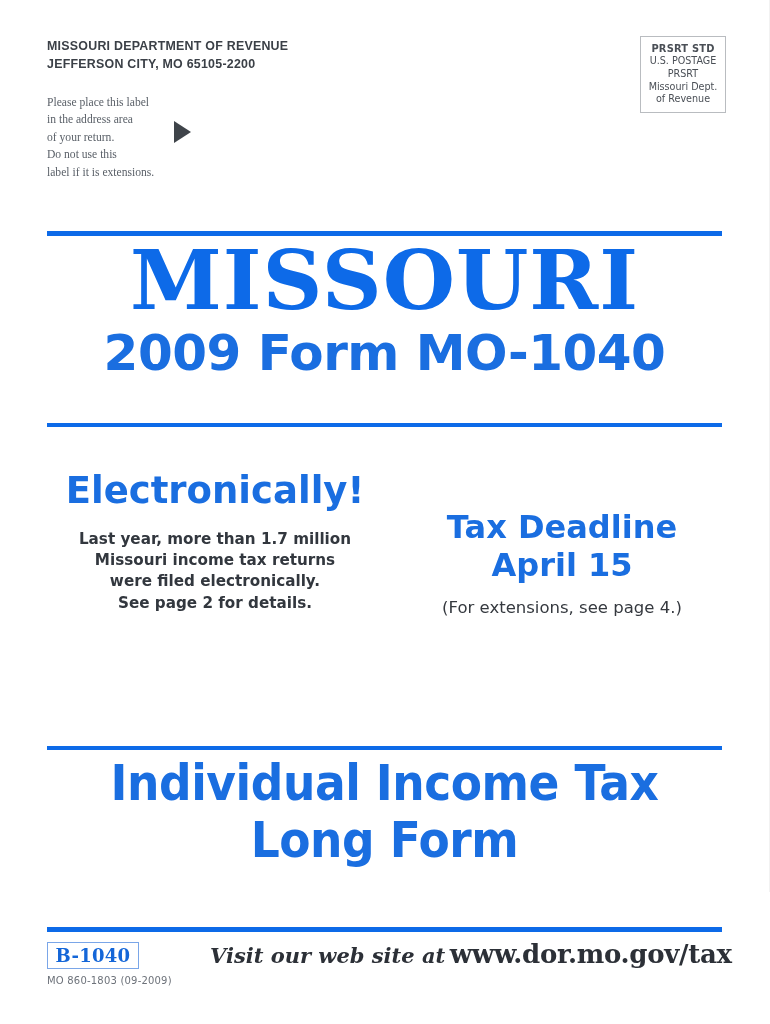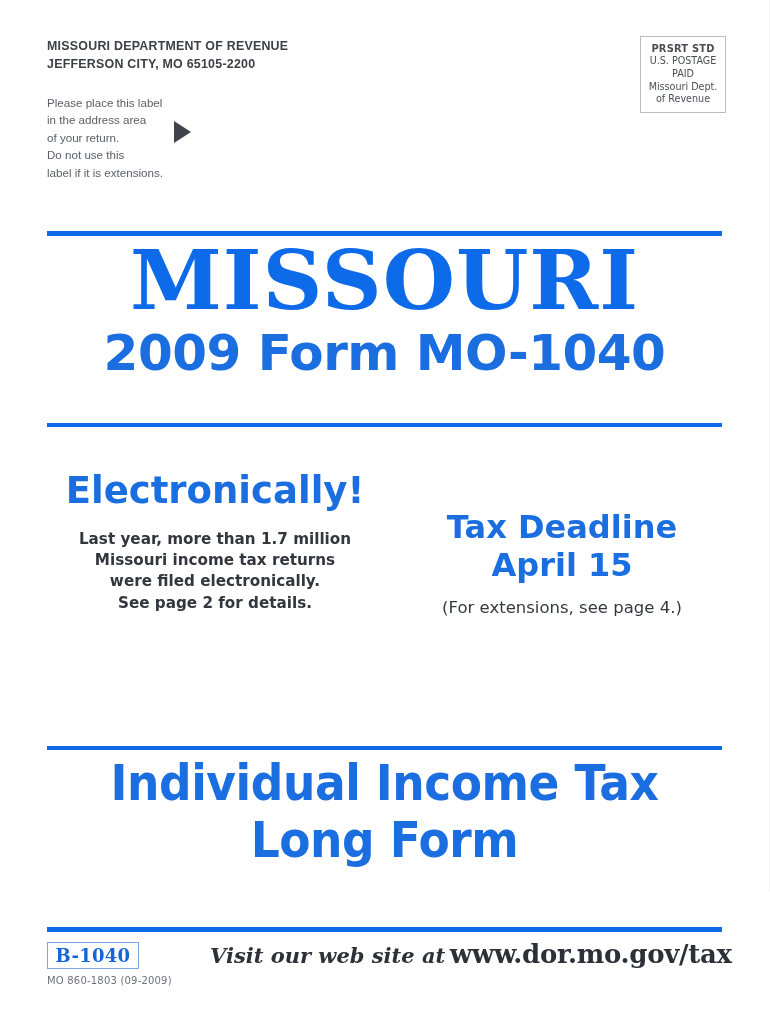--- a/index.html
+++ b/index.html
@@ -43,21 +43,21 @@
     white-space: nowrap;
   }
 
   .label-note {
     position: absolute;
     left: 47px;
     top: 94px;
     line-height: 1.50;
   }
   .label-note-line {
-    font-family: Liberation Sans, sans-serif;
+    font-family: Liberation Serif, serif;
     font-size: 11.6px;
     color: #5a6068;
     white-space: nowrap;
   }
 
   .arrow-marker {
     position: absolute;
     left: 174px;
     top: 121px;
     width: 0;
@@ -276,21 +276,21 @@
     <div class="label-note-line">in the address area</div>
     <div class="label-note-line">of your return.</div>
     <div class="label-note-line">Do not use this</div>
     <div class="label-note-line">label if it is extensions.</div>
   </div>
   <div class="arrow-marker"></div>
 
   <div class="postage-box">
     <div class="postage-line strong">PRSRT STD</div>
     <div class="postage-line">U.S. POSTAGE</div>
-    <div class="postage-line">PAID</div>
+    <div class="postage-line">PRSRT</div>
     <div class="postage-line">Missouri Dept.</div>
     <div class="postage-line">of Revenue</div>
   </div>
 
   <div class="rule rule-1"></div>
   <div class="rule rule-2"></div>
   <div class="rule rule-3"></div>
   <div class="rule rule-4"></div>
 
   <div class="masthead">

